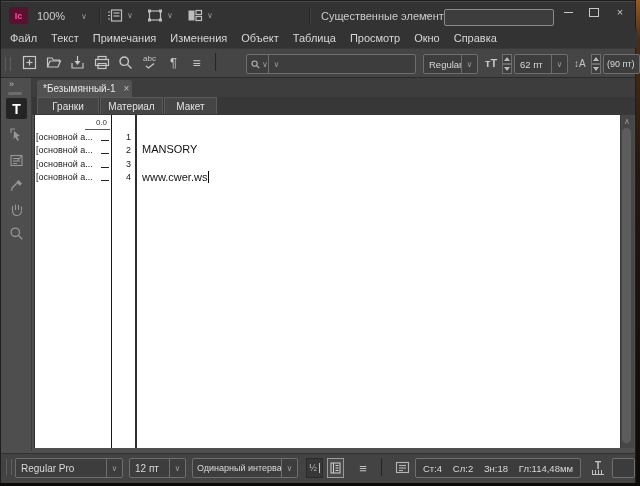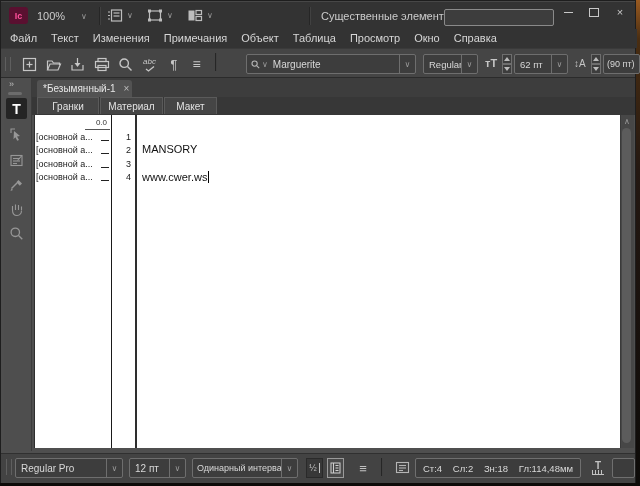--- a/index.html
+++ b/index.html
@@ -31,21 +31,21 @@
   .maxbox{width:8px;height:7px;border:1px solid #c8c8c8;}
   .closex{font-size:11px;line-height:16px;}
   
   .menubar{position:absolute;left:0;top:28px;width:634px;height:19px;background:#333333;display:flex;align-items:center;padding-left:2px;}
   .menu-item{color:#d6d6d6;font-size:11px;padding:0 7px;line-height:19px;}
   
   .toolbar{position:absolute;left:0;top:47px;width:634px;height:30px;background:#454545;
     border-top:1px solid #3a3a3a;border-bottom:1px solid #2b2b2b;box-sizing:border-box;}
   .grip{position:absolute;left:4px;top:56px;width:4px;height:14px;
     border-left:1px solid #5f5f5f;border-right:1px solid #5f5f5f;}
-  .tbtn{position:absolute;top:54px;width:17px;height:17px;display:flex;align-items:flex-end;justify-content:center;color:#c6c6c6;font-style:italic;}
+  .tbtn{position:absolute;top:54px;width:17px;height:17px;display:flex;align-items:flex-start;justify-content:center;color:#c6c6c6;}
   .combo{position:absolute;background:#3d3d3d;border:1px solid #6e6e6e;border-radius:2px;
     display:flex;align-items:center;color:#d8d8d8;font-size:10px;box-sizing:border-box;}
   .combo .label{flex:1;padding:0 5px;white-space:nowrap;overflow:hidden;}
   .combo .dd{width:15px;align-self:stretch;border-left:1px solid #6e6e6e;
     display:flex;align-items:center;justify-content:center;}
   .stepper{position:absolute;width:10px;height:20px;display:flex;flex-direction:column;}
   .stepper span{flex:1;background:#3d3d3d;border:1px solid #6e6e6e;display:flex;align-items:center;justify-content:center;}
   .tri-up{width:0;height:0;border-left:3px solid transparent;border-right:3px solid transparent;border-bottom:4px solid #bbb;}
   .tri-dn{width:0;height:0;border-left:3px solid transparent;border-right:3px solid transparent;border-top:4px solid #bbb;}
   .glyphbtn{color:#c6c6c6;}
@@ -177,22 +177,22 @@
           <span class="maxbox"></span>
         </div>
       <div class="winbtn closex" style="left:608px;">
           <span>×</span>
         </div>
     </div>
 
     <div class="menubar">
       <span class="menu-item">Файл</span>
       <span class="menu-item">Текст</span>
+      <span class="menu-item">Примечания</span>
       <span class="menu-item">Изменения</span>
-      <span class="menu-item">Примечания</span>
       <span class="menu-item">Объект</span>
       <span class="menu-item">Таблица</span>
       <span class="menu-item">Просмотр</span>
       <span class="menu-item">Окно</span>
       <span class="menu-item">Справка</span>
     </div>
 
     <div class="toolbar"></div>
     <div class="grip"></div>
     <div class="tbtn" style="left:20px;">
@@ -257,21 +257,20 @@
     <div class="combo" style="left:245px;top:53px;width:170px;height:20px;">
       <span style="padding-left:4px;">
         <svg width="9" height="9" viewBox="0 0 9 9">
             <g stroke="#b5b5b5" stroke-width="1.1" fill="none">
               <circle cx="3.6" cy="3.6" r="2.6"></circle>
               <line x1="5.6" y1="5.6" x2="8.2" y2="8.2"></line>
             </g>
           </svg>
       </span>
       <span class="chev" style="padding-left:2px;">∨</span>
-      <span class="label">Marguerite</span>
       <span class="dd">
           <span class="chev">∨</span>
         </span>
     </div>
     <div class="combo" style="left:422px;top:53px;width:55px;height:20px;font-size:9.5px;">
       <span class="label">Regular</span>
       <span class="dd">
           <span class="chev">∨</span>
         </span>
     </div>

